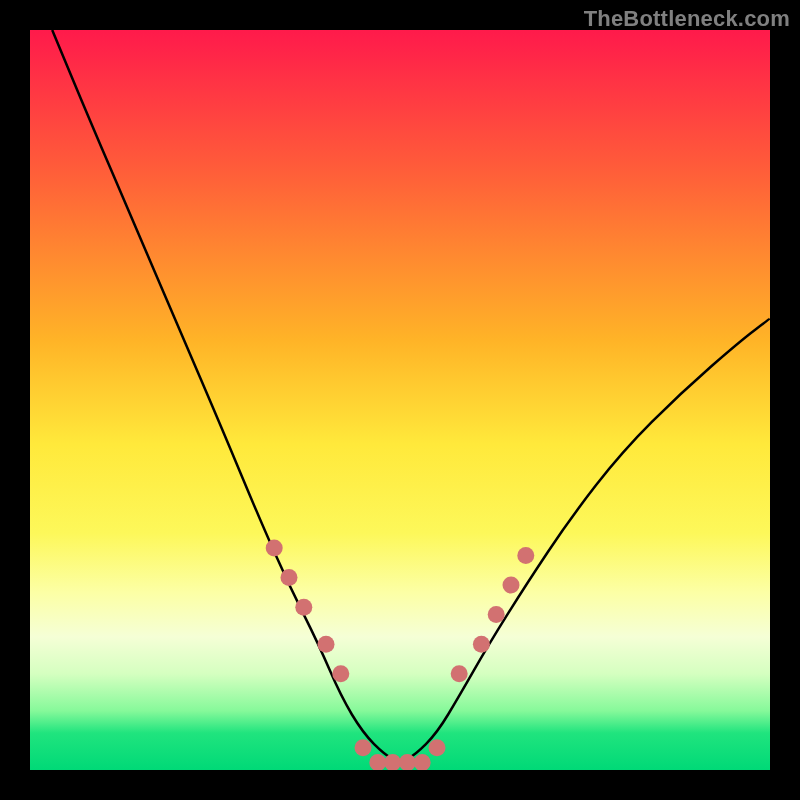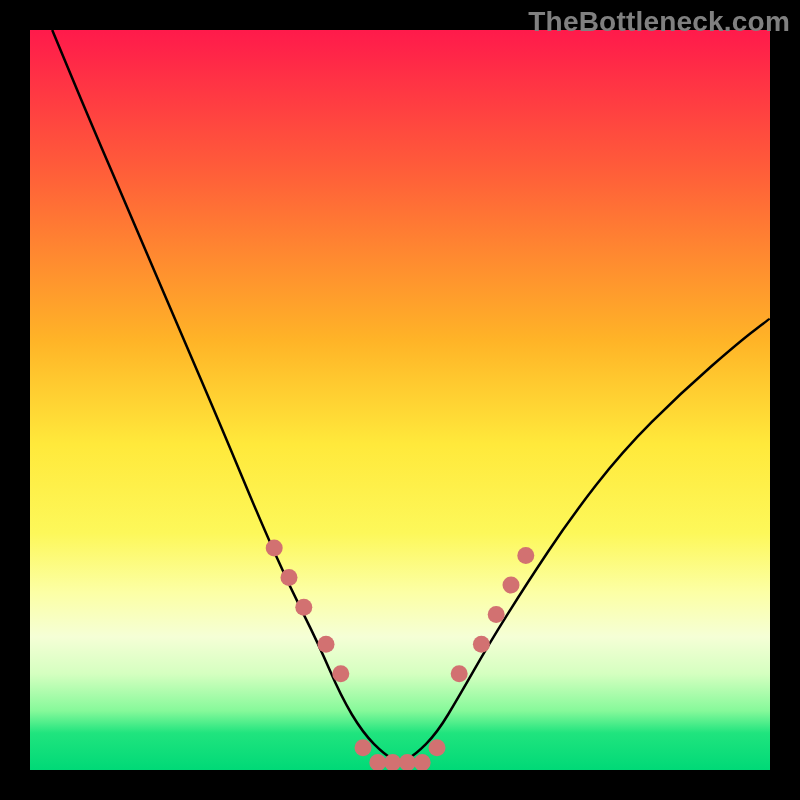--- a/index.html
+++ b/index.html
@@ -13,21 +13,21 @@
   .frame {
     width: 800px;
     height: 800px;
     background: #000;
     position: relative;
   }
   .watermark {
     position: absolute;
     top: 6px;
     right: 10px;
-    font-size: 28px;
+    font-size: 22px;
     font-weight: 600;
     color: #808080;
     letter-spacing: 0.2px;
     z-index: 3;
   }
   .plot {
     position: absolute;
     left: 30px;
     top: 30px;
     width: 740px;

